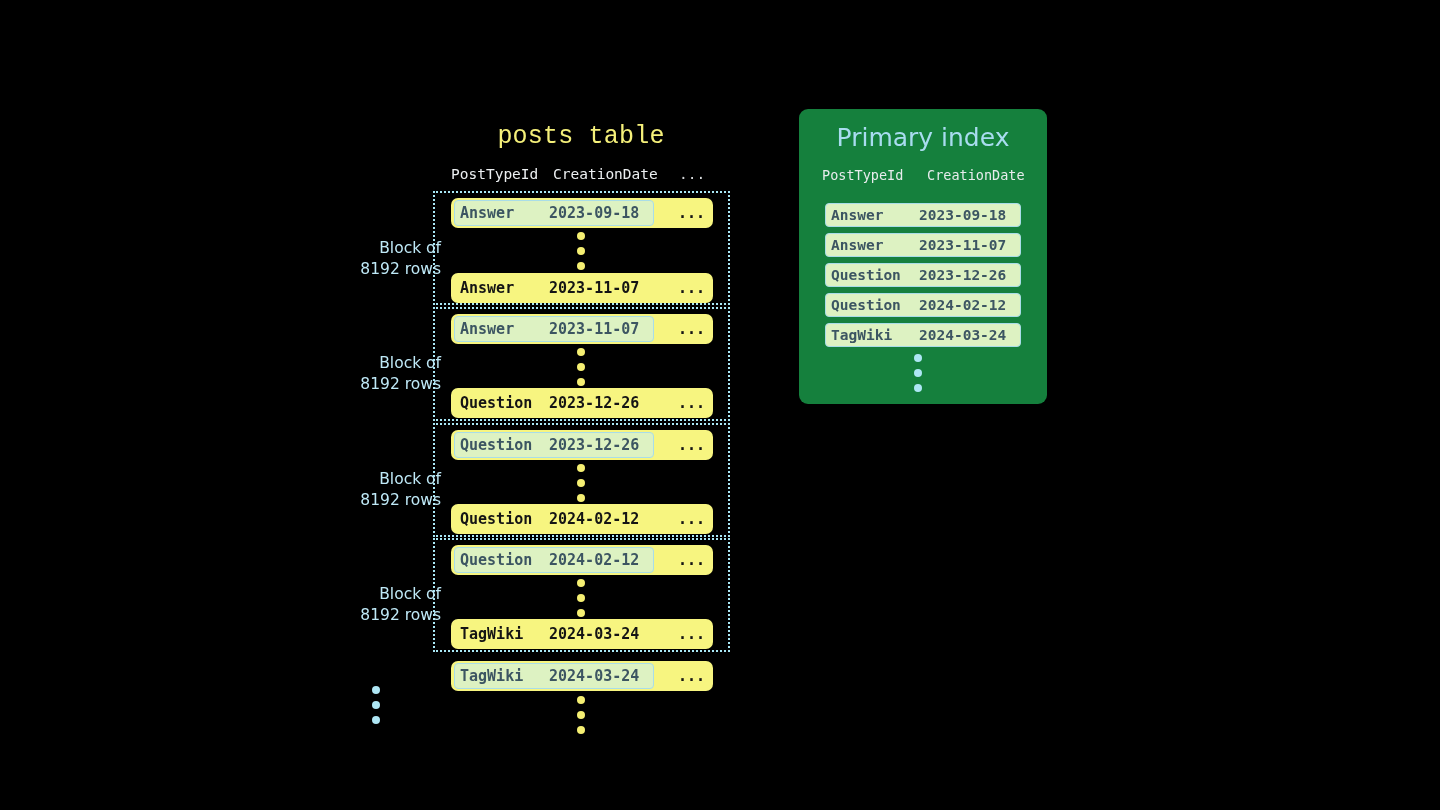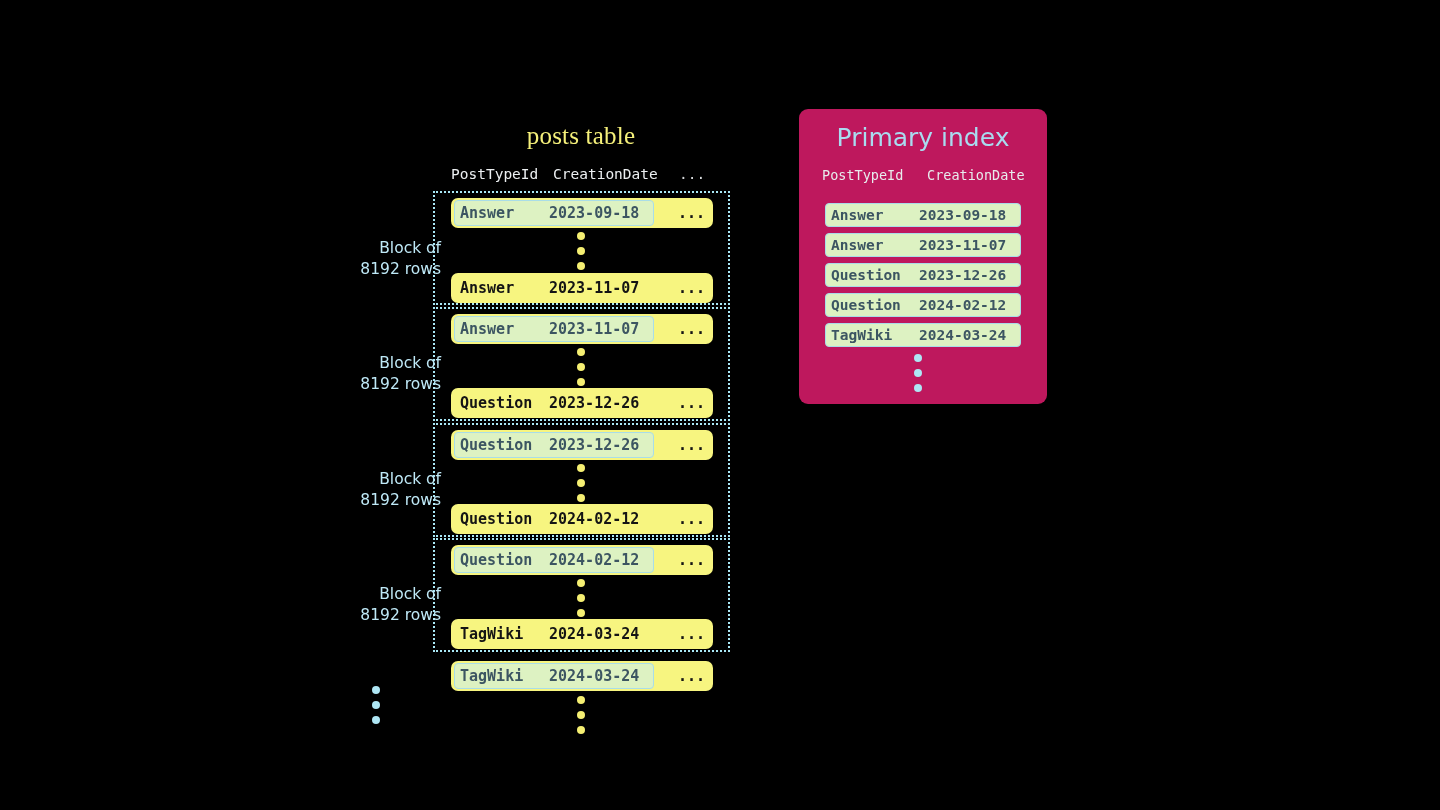--- a/index.html
+++ b/index.html
@@ -22,21 +22,21 @@
 
   
   #posts-title {
     position: absolute;
     left: 431px;
     top: 122px;
     width: 300px;
     text-align: center;
     color: #f5f07a;
     font-size: 25px;
-    font-family: Liberation Serif, serif;
+    font-family: Liberation Mono, monospace;
     letter-spacing: 0.2px;
     white-space: nowrap;
   }
 
   #posts-header {
     position: absolute;
     left: 451px;
     top: 166px;
     width: 262px;
     height: 20px;
@@ -123,21 +123,21 @@
   .dots.yellow i { background: #f5ef72; }
   .dots.blue i   { background: #aee6f4; }
 
   
   #primary-index {
     position: absolute;
     left: 799px;
     top: 109px;
     width: 248px;
     height: 295px;
-    background: #be185d;
+    background: #15803d;
     border-radius: 9px;
   }
   #pi-title {
     position: absolute;
     left: 0;
     top: 14px;
     width: 248px;
     text-align: center;
     color: #a9dcf0;
     font-size: 25px;

